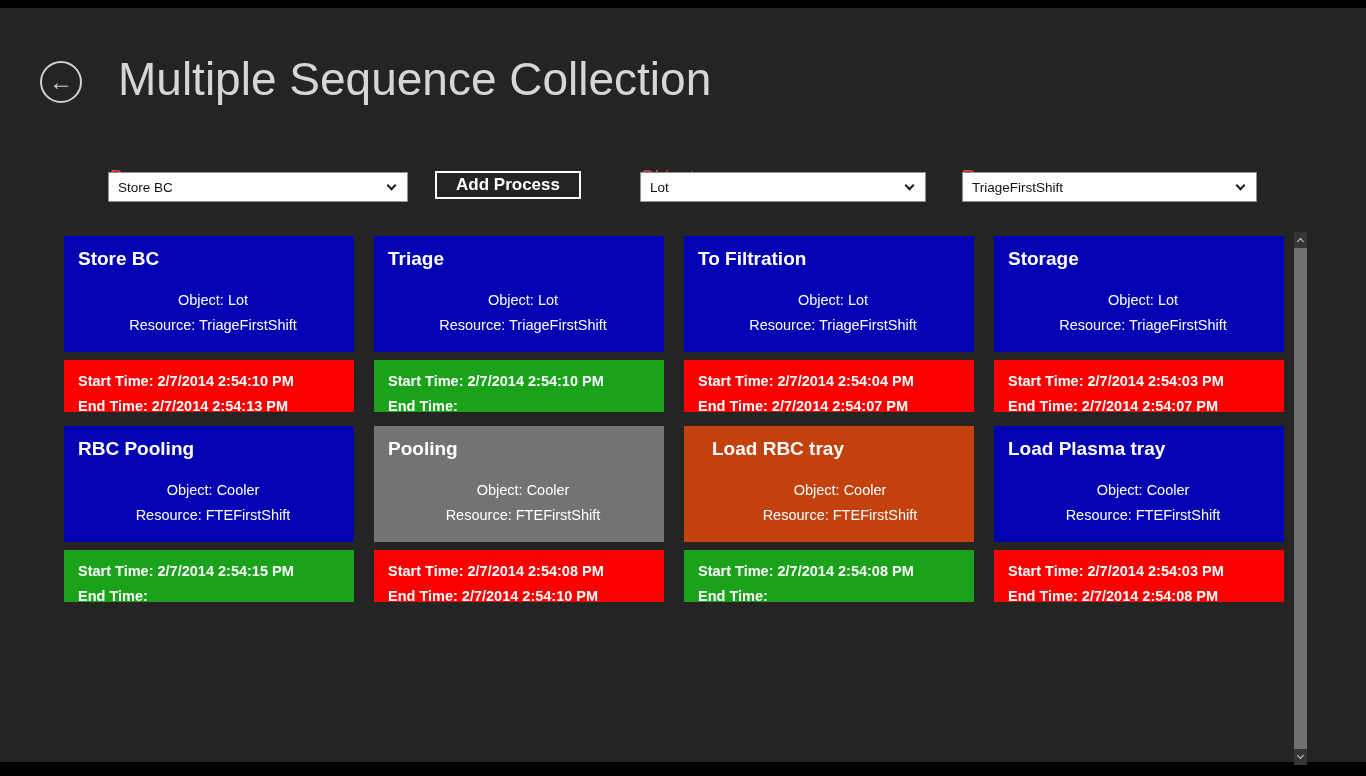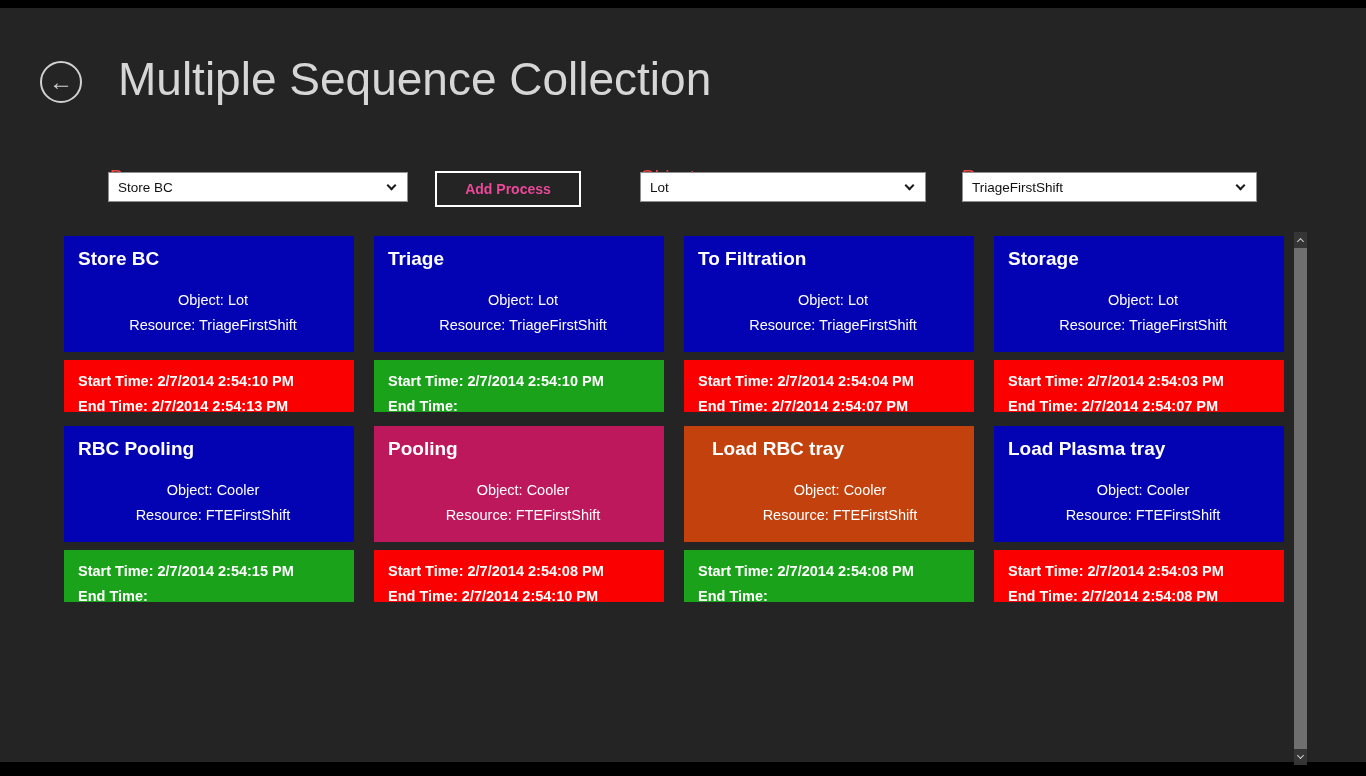--- a/index.html
+++ b/index.html
@@ -43,23 +43,23 @@
   .select-process  { left: 108px; top: 172px; width: 300px; }
   .select-object   { left: 640px; top: 172px; width: 286px; }
   .select-resource { left: 962px; top: 172px; width: 295px; }
   .chev-black {
     width: 7px; height: 7px;
     border-right: 2px solid #1a1a1a; border-bottom: 2px solid #1a1a1a;
     transform: rotate(45deg); margin-top: -4px; flex: none;
   }
 
   .add-btn {
-    position: absolute; left: 435px; top: 171px; width: 146px; height: 36px;
-    background: transparent; border: 2px solid #ffffff; color: #ec4899;
-    font-weight: 700; font-size: 14px; font-family: inherit; cursor: pointer;
+    position: absolute; left: 435px; top: 171px; width: 146px; height: 28px;
+    background: transparent; border: 2px solid #ffffff; color: #ffffff;
+    font-weight: 700; font-size: 17px; font-family: inherit; cursor: pointer;
   }
 
   
   .grid {
     position: absolute; left: 64px; top: 236px; width: 1220px;
     display: grid; grid-template-columns: repeat(4, 290px);
     column-gap: 20px; row-gap: 14px;
   }
   .card { cursor: pointer; }
   .card-top { height: 116px; padding: 12px 14px 0; color: #ffffff; }
@@ -220,21 +220,21 @@
         <span>Start Time:</span>
         <span>2/7/2014 2:54:15 PM</span>
       </div>
       <div class="time-line">
         <span>End Time:</span>
         <span></span>
       </div>
     </div>
   </div>
     <div class="card">
-    <div class="card-top" style="background: #be185d;">
+    <div class="card-top" style="background: #737373;">
       <div class="card-title">Pooling</div>
       <div class="card-line">
         <span>Object:</span>
         <span>Cooler</span>
       </div>
       <div class="card-line">
         <span>Resource:</span>
         <span>FTEFirstShift</span>
       </div>
     </div>

